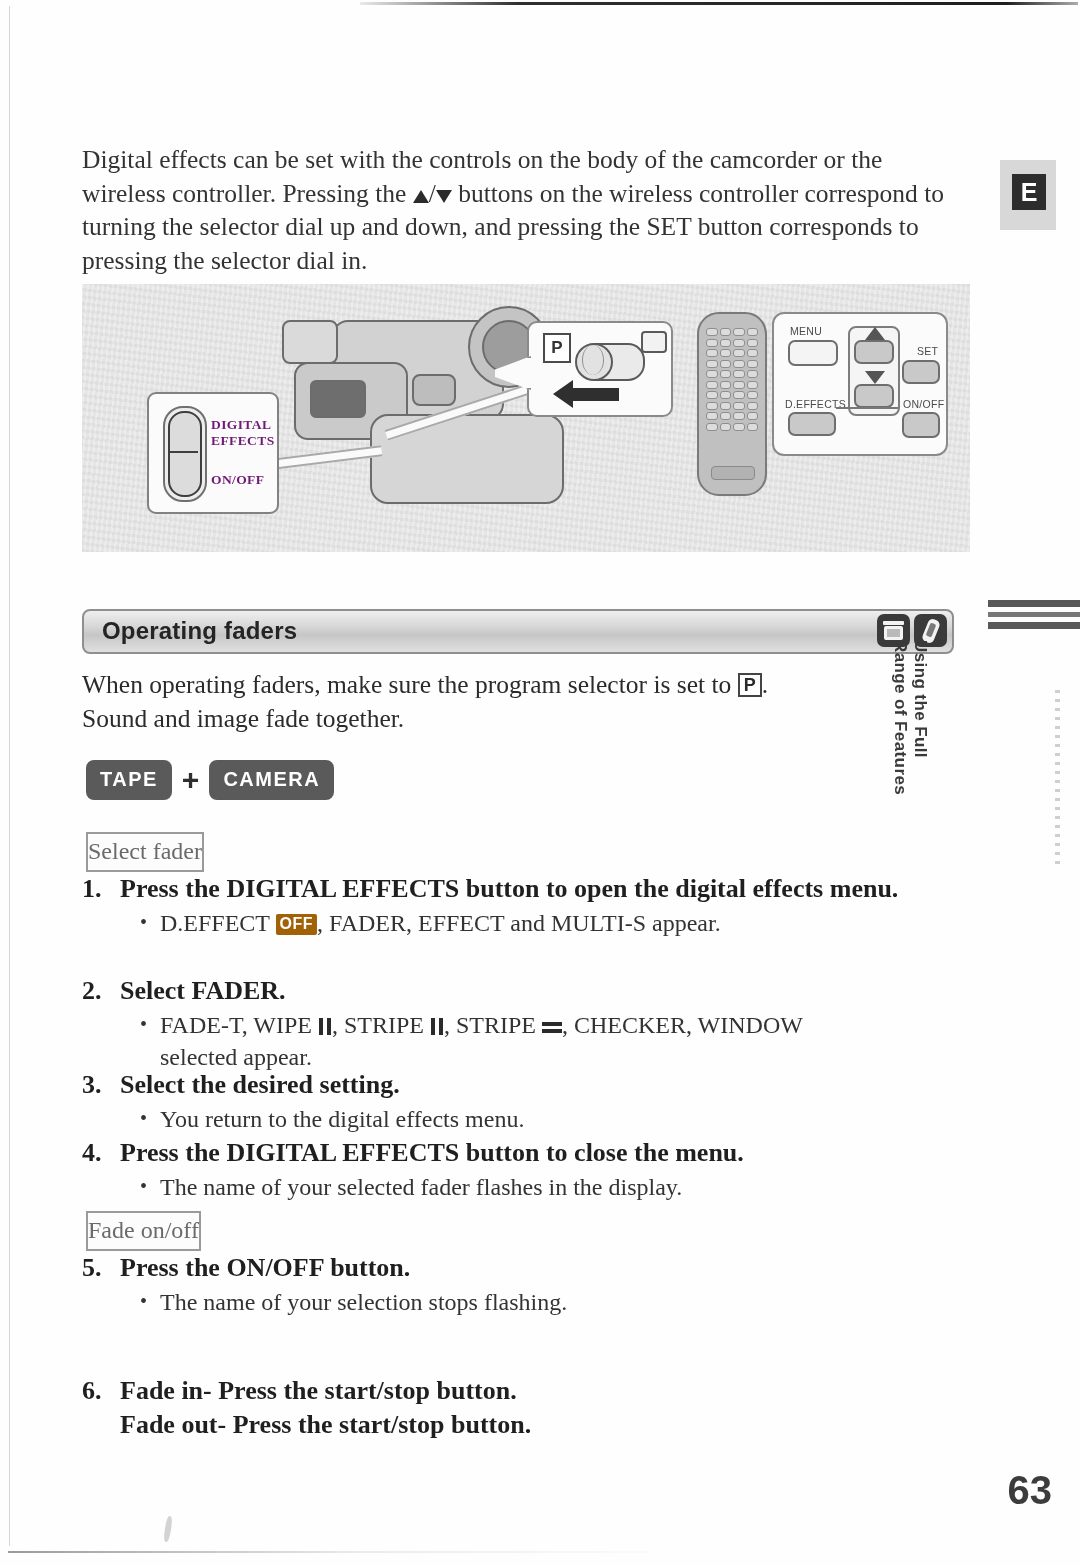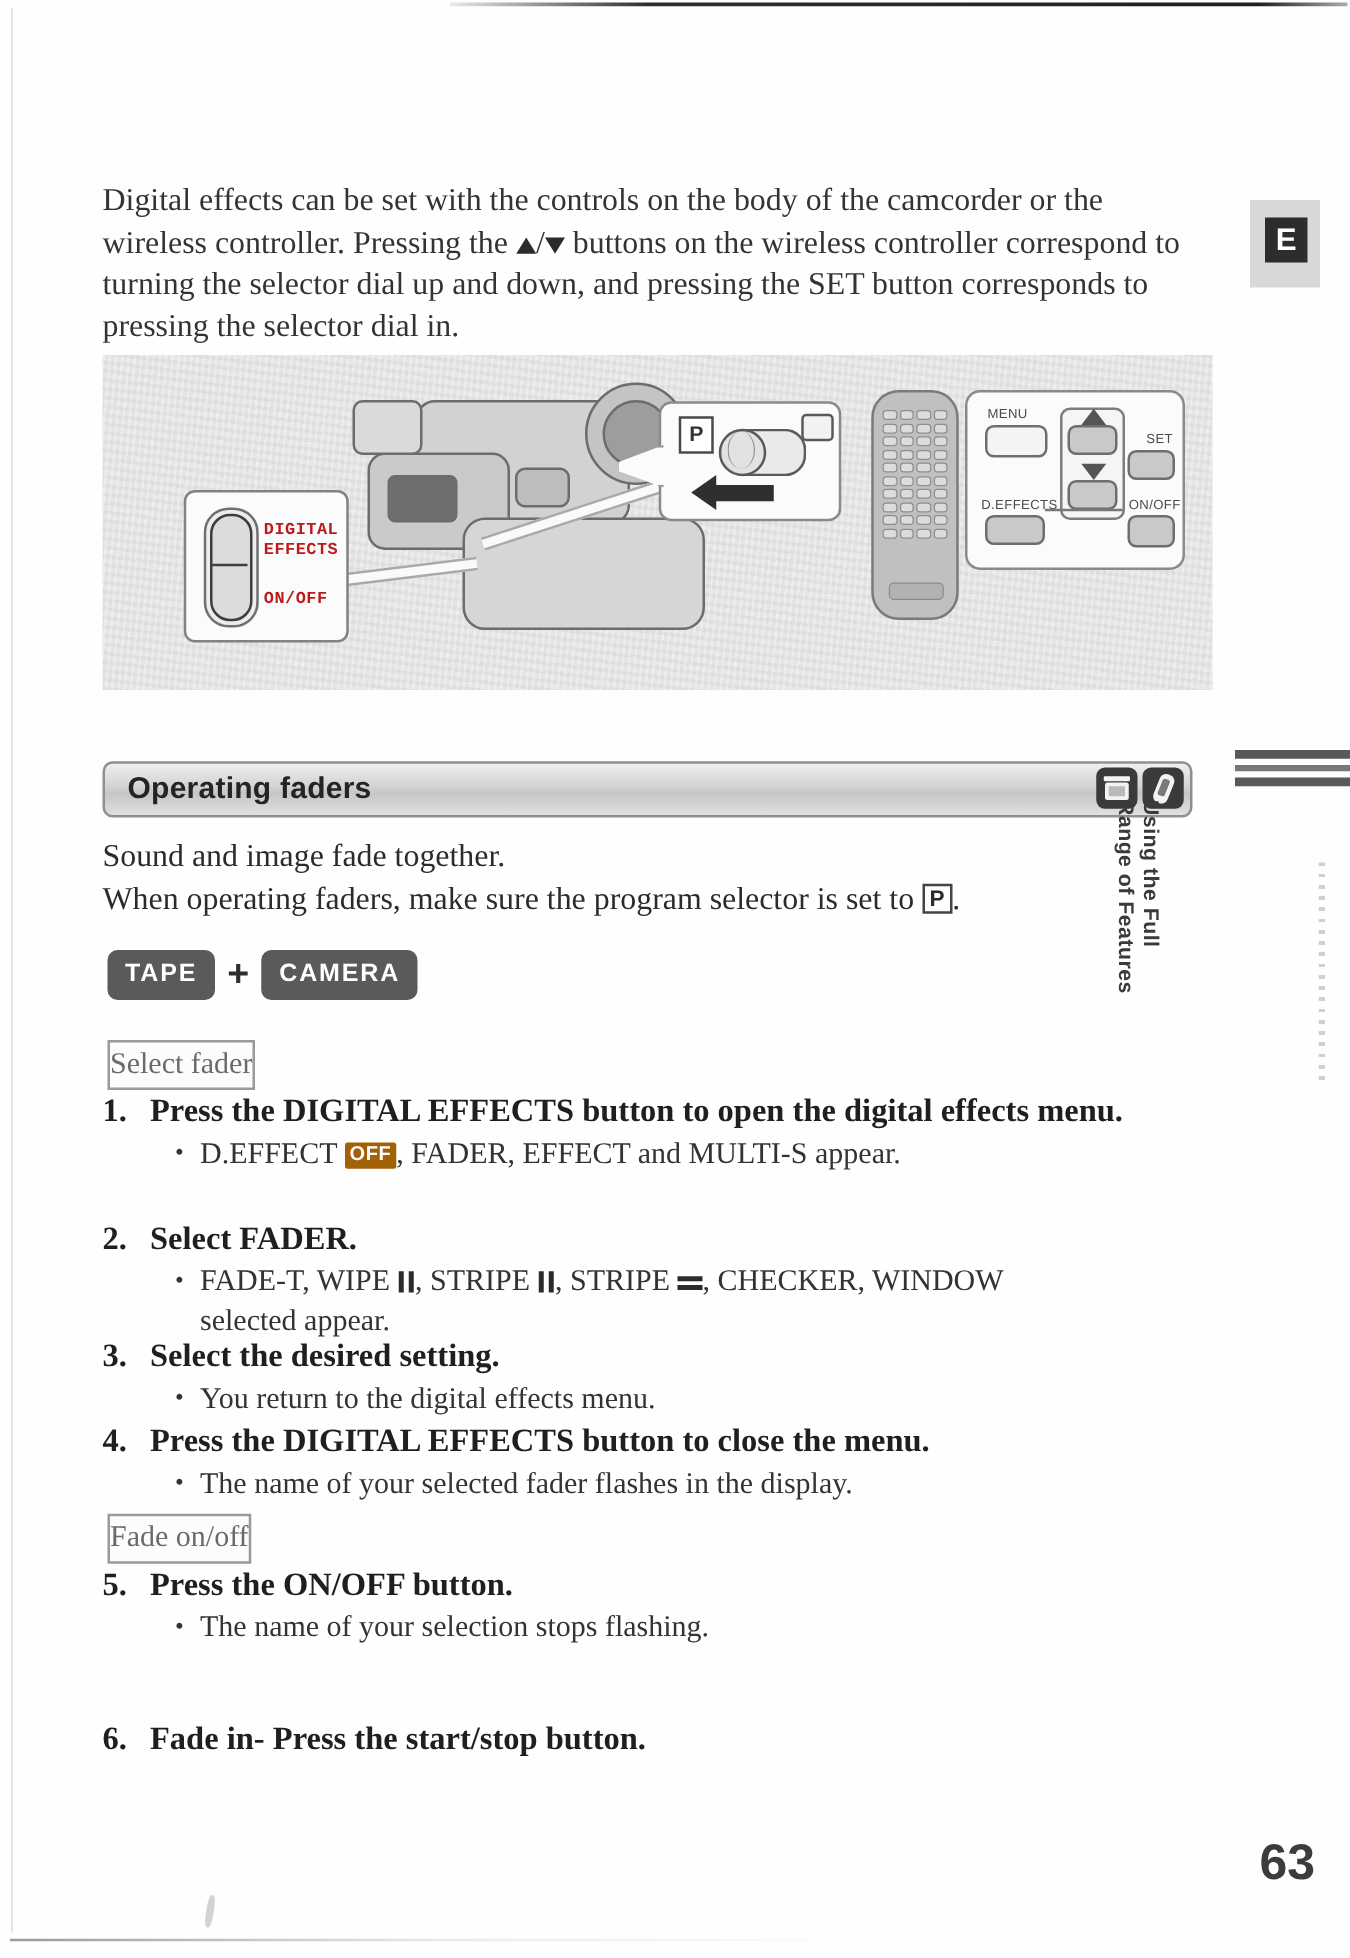--- a/index.html
+++ b/index.html
@@ -134,24 +134,24 @@
     background: #dcdcdc;
   }
   #callout-de .pill-div {
     position: absolute;
     left: 19px; top: 57px;
     width: 30px; height: 2px;
     background: #3e3e3e;
   }
   #callout-de .lbl {
     position: absolute;
-    font-family: Liberation Mono, monospace;
+    font-family: Liberation Serif, serif;
     font-weight: bold;
     font-size: 13.5px;
-    color: #b91c1c;
+    color: #701a75;
     letter-spacing: 0.4px;
   }
   #callout-de .lbl-digital { left: 62px; top: 23px; }
   #callout-de .lbl-effects { left: 62px; top: 39px; }
   #callout-de .lbl-onoff   { left: 62px; top: 78px; }
 
   
   .leader {
     position: absolute;
     background: #fafafa;
@@ -695,25 +695,25 @@
         <span class="g1"></span>
         <span class="g3"></span>
     </div>
     <div class="hdr-icon" id="hdr-icon-remote">
       <span class="g1"></span>
         <span class="g2"></span>
     </div>
   </div>
 
   <div id="lead-lines">
-    <div>Sound and image fade together.</div>
     <div>
       <span>When operating faders, make sure the program selector is set to</span>
       <span class="boxed-p">P</span><span>.</span>
     </div>
+    <div>Sound and image fade together.</div>
   </div>
 
   <div id="mode-badges">
     <div class="mode-badge">TAPE</div>
     <div id="mode-plus">+</div>
     <div class="mode-badge">CAMERA</div>
   </div>
 
   <div class="caption-box" id="cap-select-fader">Select fader</div>
 
@@ -776,20 +776,21 @@
     <div class="bullets">
       <div class="bullet">The name of your selection stops flashing.</div>
     </div>
   </div>
 
   <div class="step" style="left:82px; top:1374px;">
     <div class="step-head">
       <span class="step-num">6.</span>
       <span class="step-text">Fade in- Press the start/stop button.</span>
     </div>
+    <div class="step-extra">Fade out- Press the start/stop button.</div>
   </div>
 
   <div id="sidebar-marks">
     <div class="mk"></div>
     <div class="mk thin"></div>
     <div class="mk"></div>
   </div>
   <div id="sidebar-text">
     <span>Using the Full</span>
     <span class="l2">Range of Features</span>

